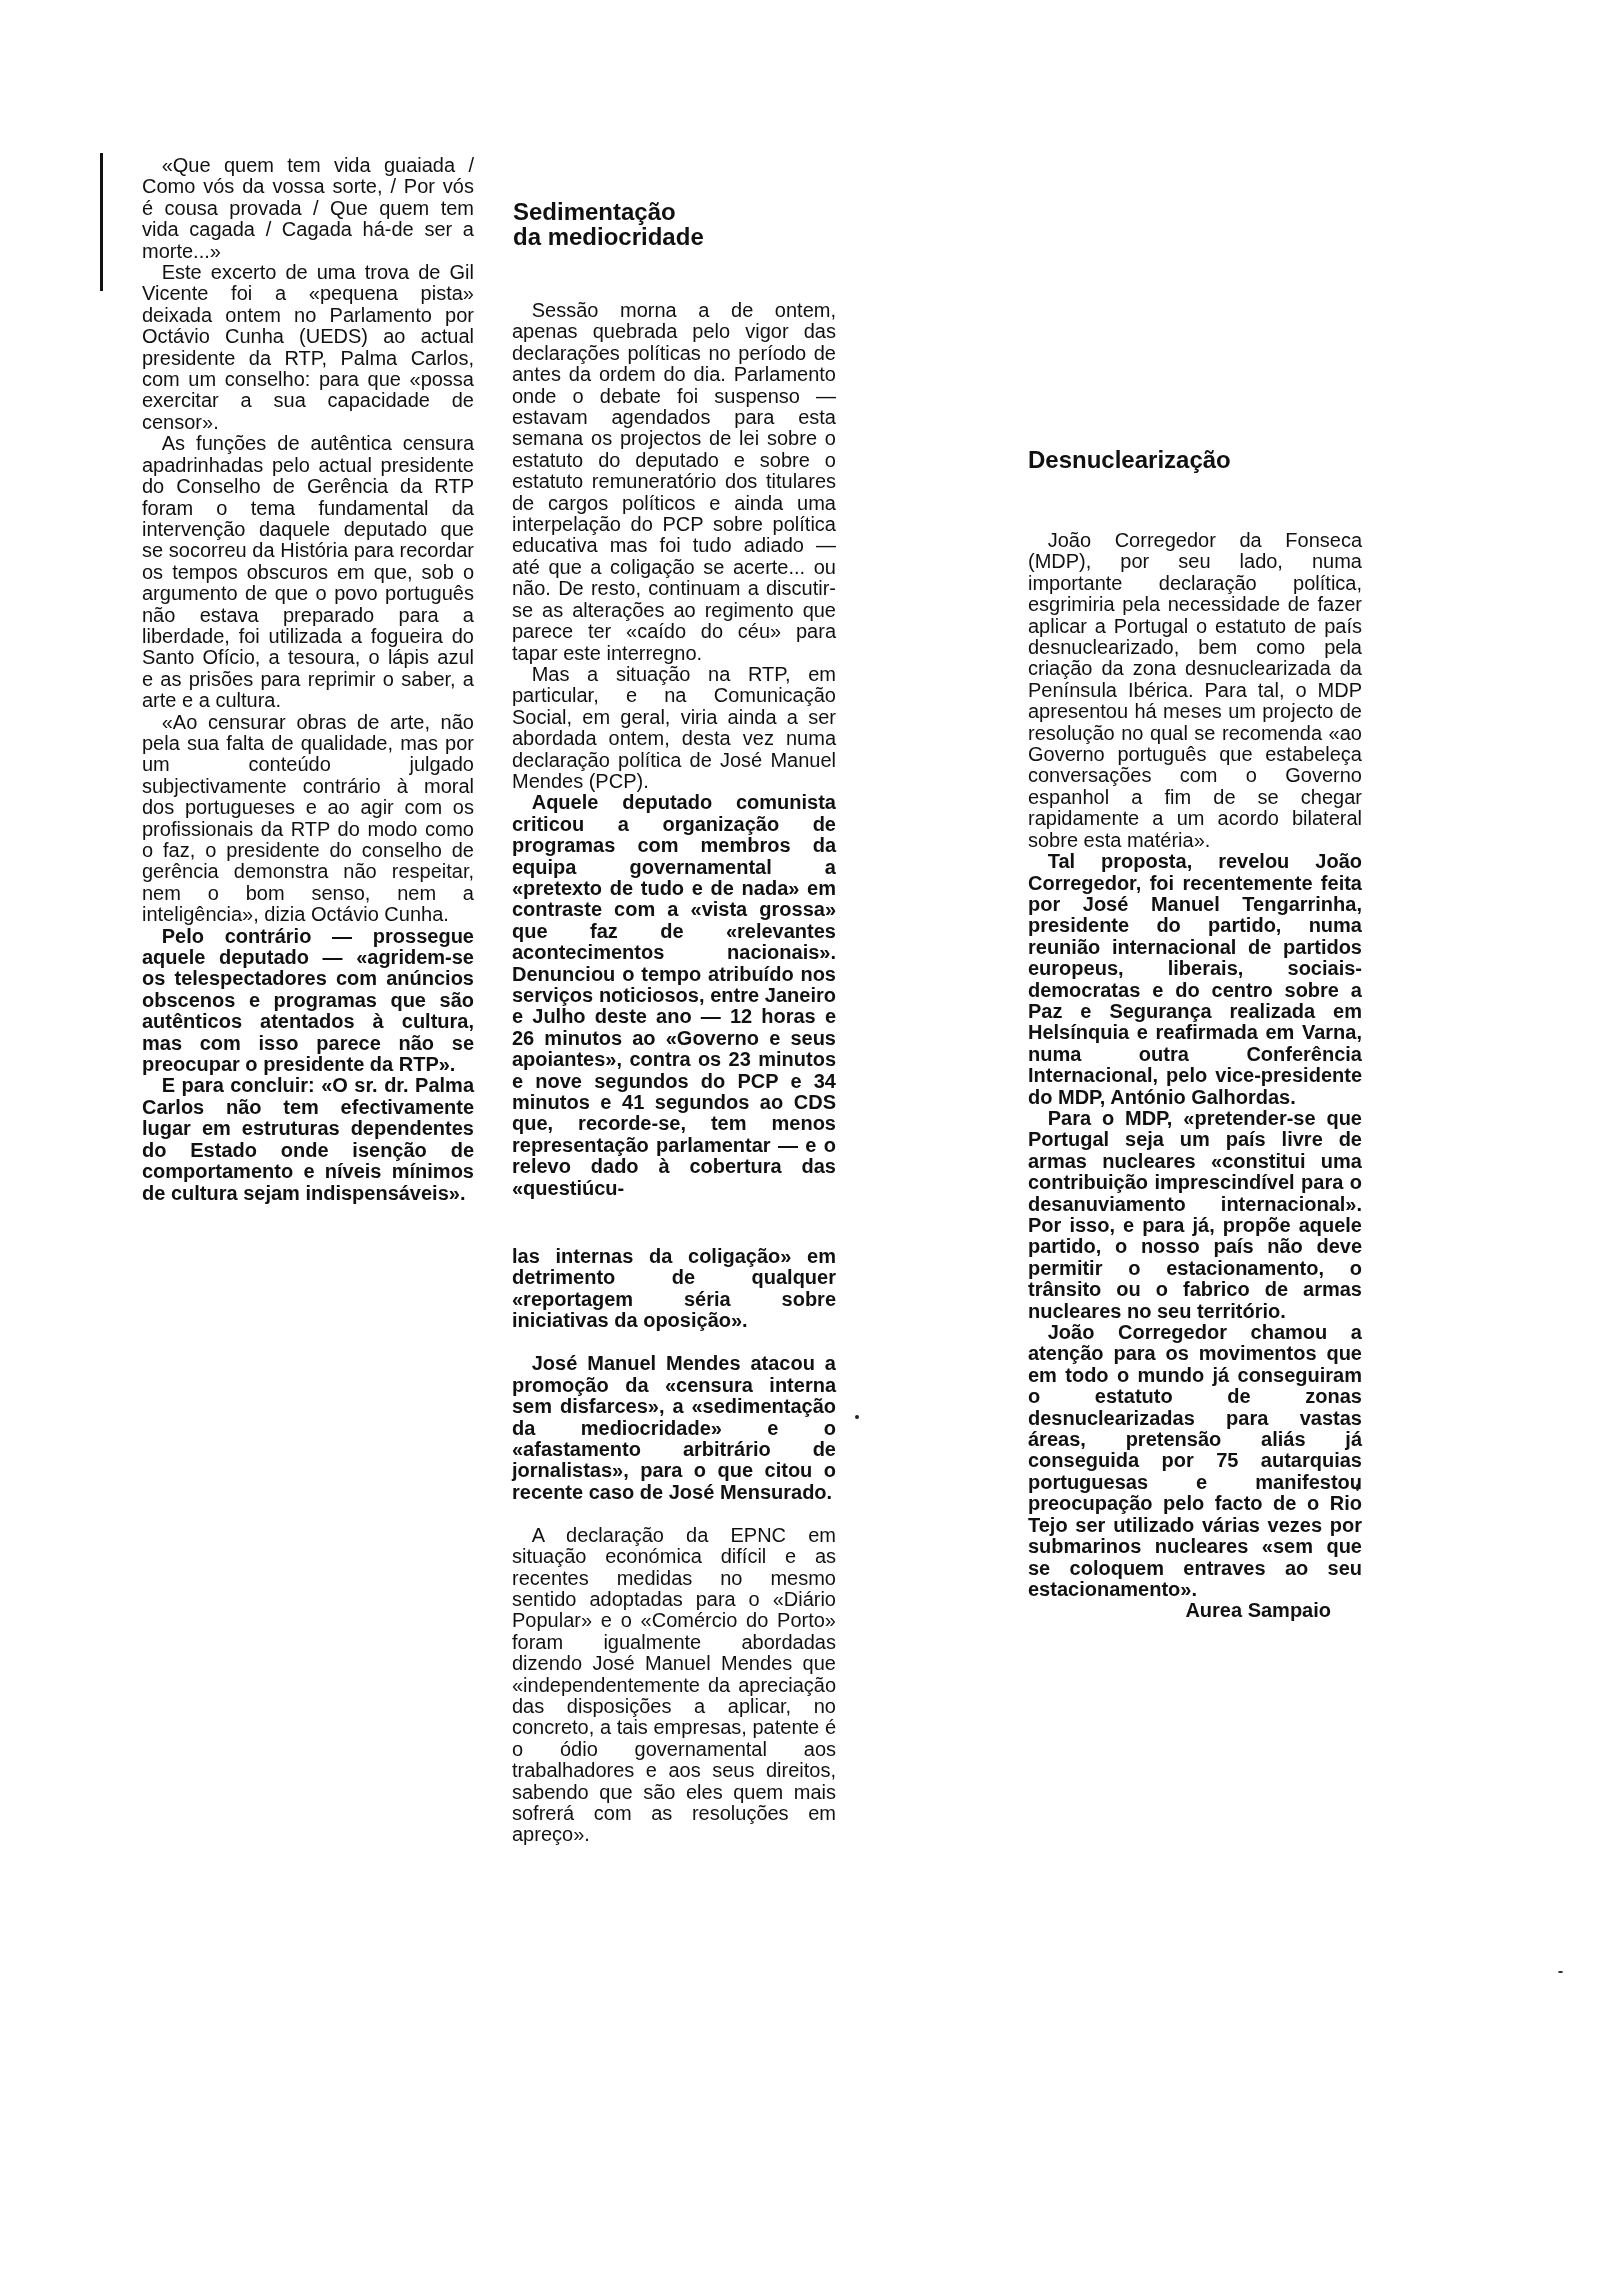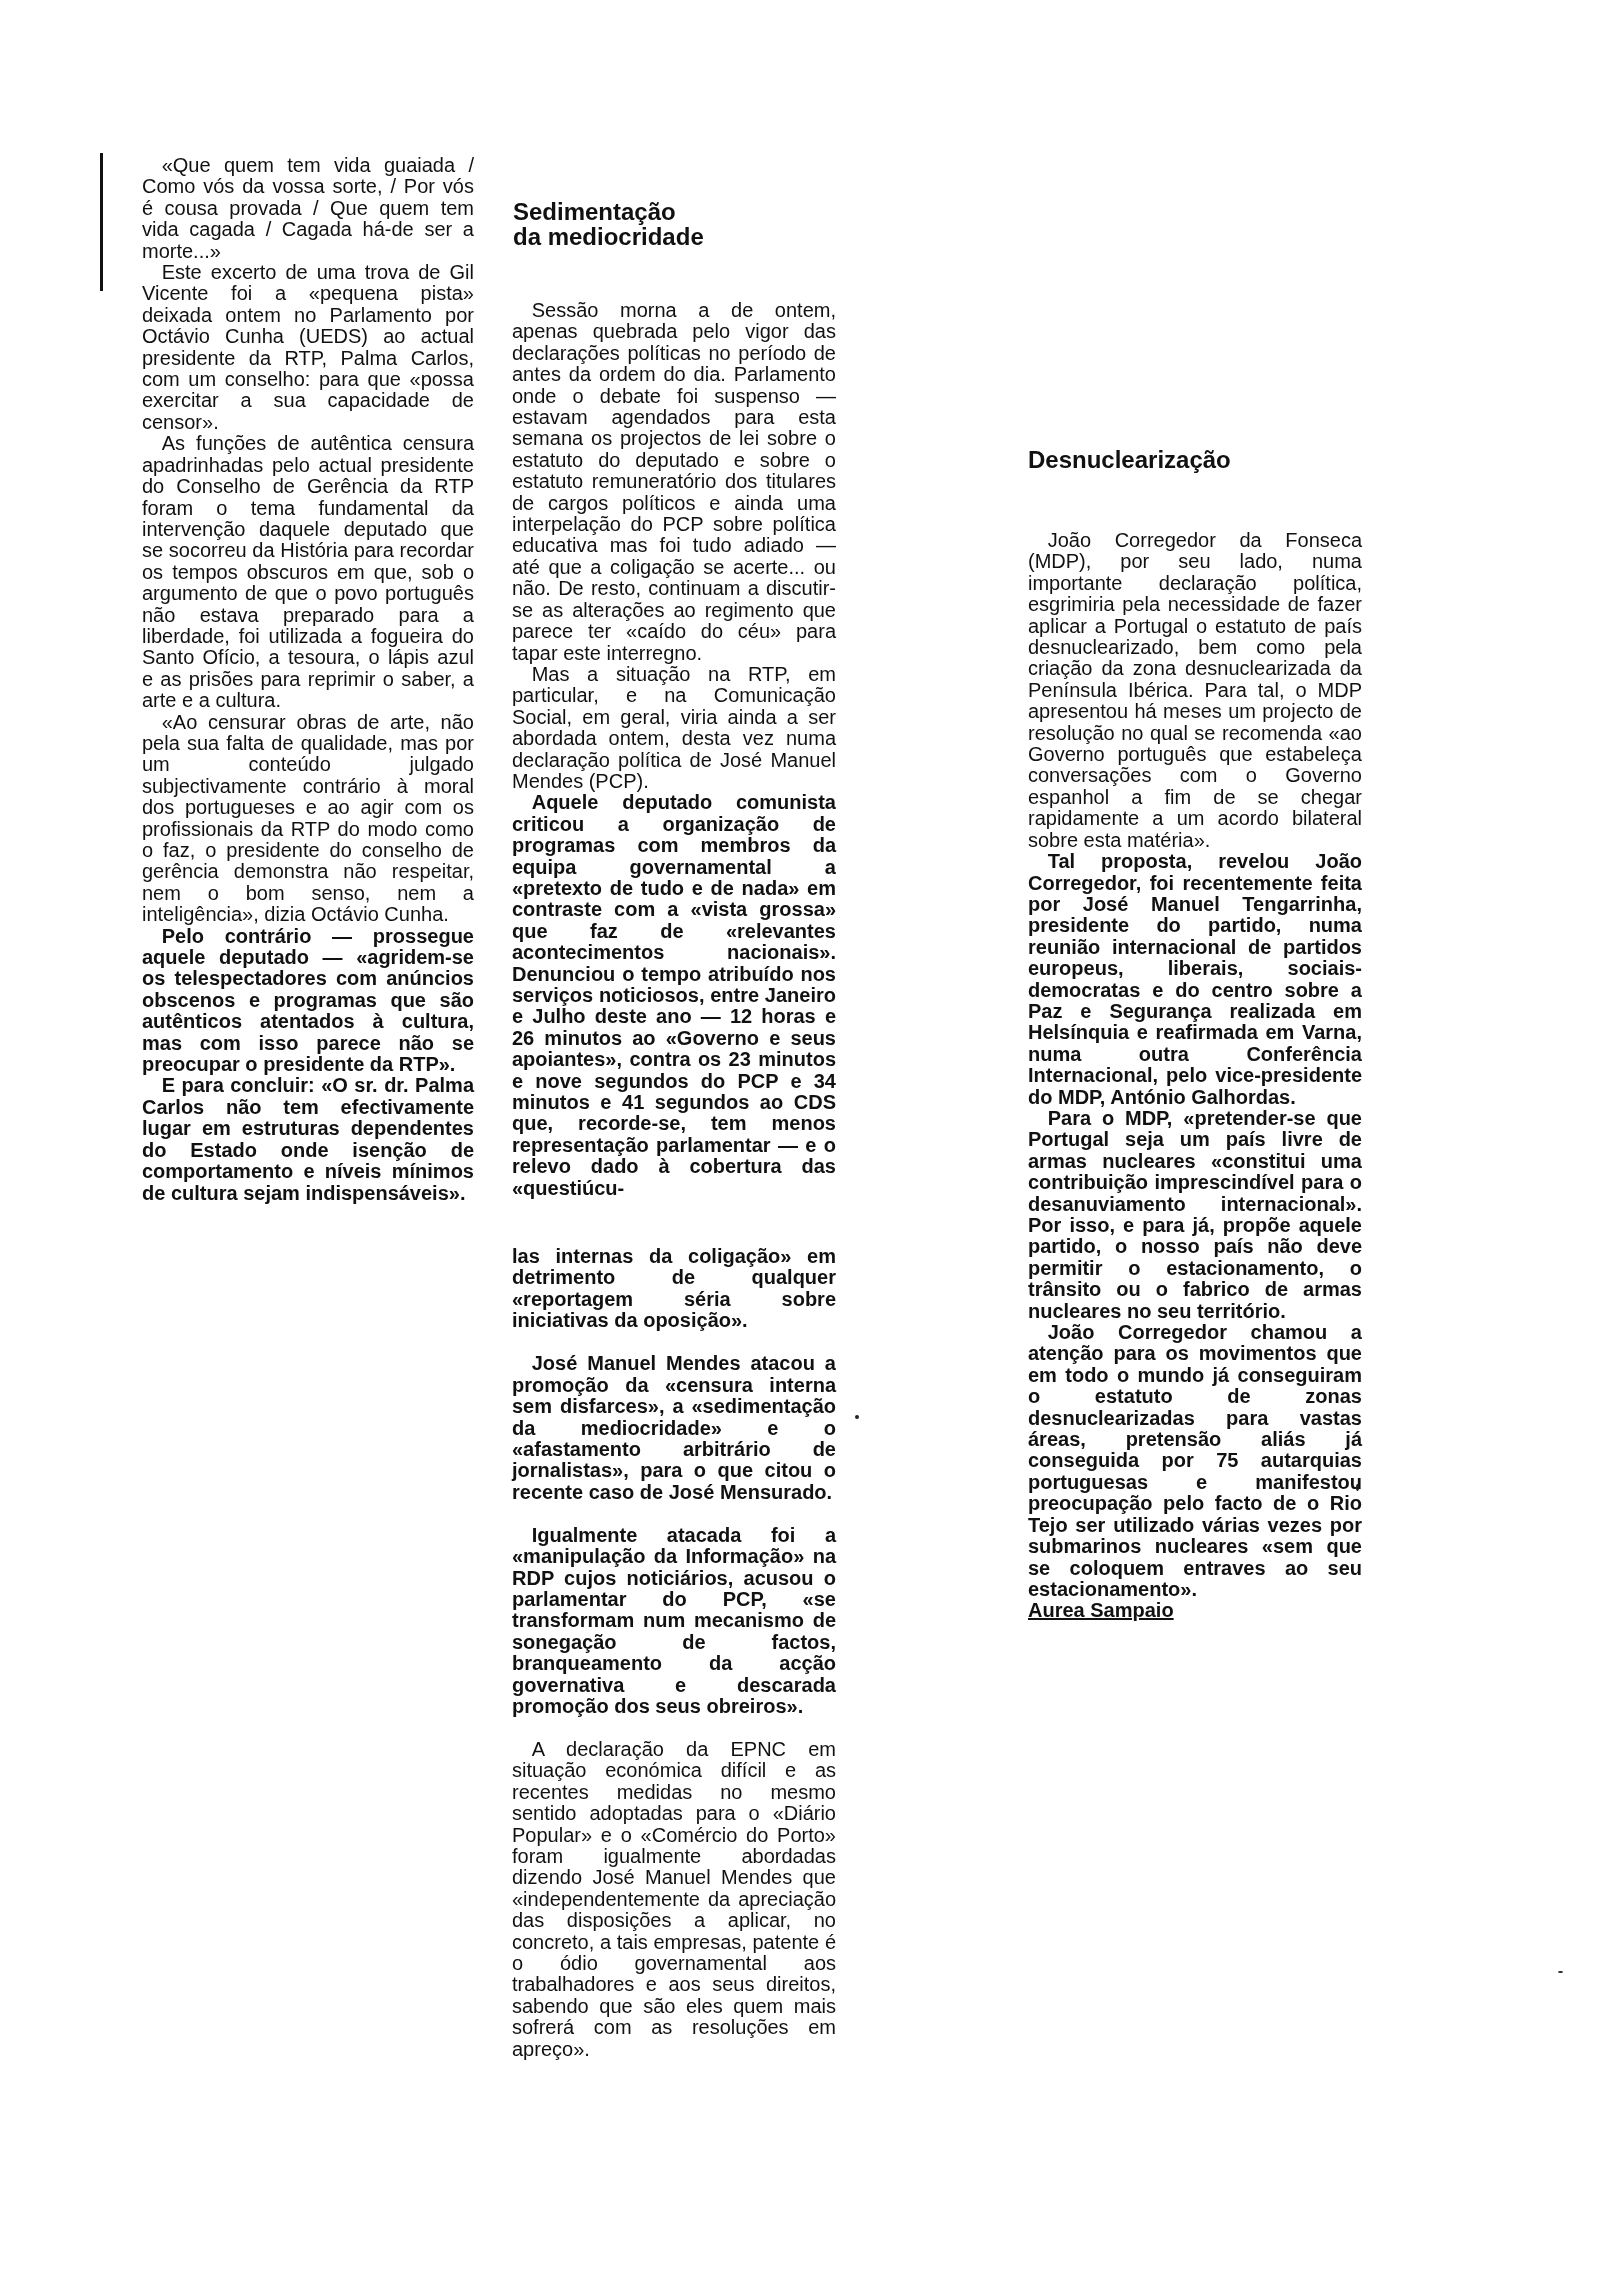--- a/index.html
+++ b/index.html
@@ -17,21 +17,21 @@
   .col .bold { font-weight: bold; }
   #col-left { left: 142px; top: 155px; width: 332px; }
   #col-mid { left: 512px; top: 300px; width: 324px; }
   #col-right { left: 1028px; top: 530px; width: 334px; }
   .headline {
     position: absolute; font-weight: bold; font-size: 24px; line-height: 24.6px;
   }
   #head-mid { left: 513px; top: 200px; width: 344px; }
   #head-right { left: 1028px; top: 448px; width: 344px; }
   .mid-break { height: 47px; }
-  .byline { font-weight: bold; margin-top: 29.5px; padding-right: 31px; text-indent: 0 !important; text-decoration: underline; }
+  .byline { text-align: right; font-weight: bold; margin-top: 29.5px; padding-right: 31px; text-indent: 0 !important; }
   .speck { position: absolute; background: #222; border-radius: 50%; }
 </style>
 </head>
 <body>
 
 <div class="rule-left"></div>
 
 <div id="col-left" class="col">
   <p>«Que quem tem vida guaiada / Como vós da vossa sorte, / Por vós é cousa provada / Que quem tem vida cagada / Cagada há-de ser a morte...»</p>
   <p>Este excerto de uma trova de Gil Vicente foi a «pequena pista» deixada ontem no Parlamento por Octávio Cunha (UEDS) ao actual presidente da RTP, Palma Carlos, com um conselho: para que «possa exercitar a sua capacidade de censor».</p>
@@ -45,21 +45,20 @@
   <div>Sedimentação</div>
   <div>da mediocridade</div>
 </div>
 <div id="col-mid" class="col">
   <p>Sessão morna a de ontem, apenas quebrada pelo vigor das declarações políticas no período de antes da ordem do dia. Parlamento onde o debate foi suspenso — estavam agendados para esta semana os projectos de lei sobre o estatuto do deputado e sobre o estatuto remuneratório dos titulares de cargos políticos e ainda uma interpelação do PCP sobre política educativa mas foi tudo adiado — até que a coligação se acerte... ou não. De resto, continuam a discutir-se as alterações ao regimento que parece ter «caído do céu» para tapar este interregno.</p>
   <p>Mas a situação na RTP, em particular, e na Comunicação Social, em geral, viria ainda a ser abordada ontem, desta vez numa declaração política de José Manuel Mendes (PCP).</p>
   <p class="bold">Aquele deputado comunista criticou a organização de programas com membros da equipa governamental a «pretexto de tudo e de nada» em contraste com a «vista grossa» que faz de «relevantes acontecimentos nacionais». Denunciou o tempo atribuído nos serviços noticiosos, entre Janeiro e Julho deste ano — 12 horas e 26 minutos ao «Governo e seus apoiantes», contra os 23 minutos e nove segundos do PCP e 34 minutos e 41 segundos ao CDS que, recorde-se, tem menos representação parlamentar — e o relevo dado à cobertura das «questiúcu-</p>
   <div class="mid-break"></div>
   <p class="bold" style="text-indent:0">las internas da coligação» em detrimento de qualquer «reportagem séria sobre iniciativas da oposição».</p>
   <p class="bold gap">José Manuel Mendes atacou a promoção da «censura interna sem disfarces», a «sedimentação da mediocridade» e o «afastamento arbitrário de jornalistas», para o que citou o recente caso de José Mensurado.</p>
-  <p class="bold gap">Igualmente atacada foi a «manipulação da Informação» na RDP cujos noticiários, acusou o parlamentar do PCP, «se transformam num mecanismo de sonegação de factos, branqueamento da acção governativa e descarada promoção dos seus obreiros».</p>
   <p class="gap">A declaração da EPNC em situação económica difícil e as recentes medidas no mesmo sentido adoptadas para o «Diário Popular» e o «Comércio do Porto» foram igualmente abordadas dizendo José Manuel Mendes que «independentemente da apreciação das disposições a aplicar, no concreto, a tais empresas, patente é o ódio governamental aos trabalhadores e aos seus direitos, sabendo que são eles quem mais sofrerá com as resoluções em apreço».</p>
 </div>
 
 <div id="head-right" class="headline">Desnuclearização</div>
 <div id="col-right" class="col">
   <p>João Corregedor da Fonseca (MDP), por seu lado, numa importante declaração política, esgrimiria pela necessidade de fazer aplicar a Portugal o estatuto de país desnuclearizado, bem como pela criação da zona desnuclearizada da Península Ibérica. Para tal, o MDP apresentou há meses um projecto de resolução no qual se recomenda «ao Governo português que estabeleça conversações com o Governo espanhol a fim de se chegar rapidamente a um acordo bilateral sobre esta matéria».</p>
   <p class="bold">Tal proposta, revelou João Corregedor, foi recentemente feita por José Manuel Tengarrinha, presidente do partido, numa reunião internacional de partidos europeus, liberais, sociais-democratas e do centro sobre a Paz e Segurança realizada em Helsínquia e reafirmada em Varna, numa outra Conferência Internacional, pelo vice-presidente do MDP, António Galhordas.</p>
   <p class="bold">Para o MDP, «pretender-se que Portugal seja um país livre de armas nucleares «constitui uma contribuição imprescindível para o desanuviamento internacional». Por isso, e para já, propõe aquele partido, o nosso país não deve permitir o estacionamento, o trânsito ou o fabrico de armas nucleares no seu território.</p>
   <p class="bold">João Corregedor chamou a atenção para os movimentos que em todo o mundo já conseguiram o estatuto de zonas desnuclearizadas para vastas áreas, pretensão aliás já conseguida por 75 autarquias portuguesas e manifestou preocupação pelo facto de o Rio Tejo ser utilizado várias vezes por submarinos nucleares «sem que se coloquem entraves ao seu estacionamento».</p>
   <p class="byline">Aurea Sampaio</p>

